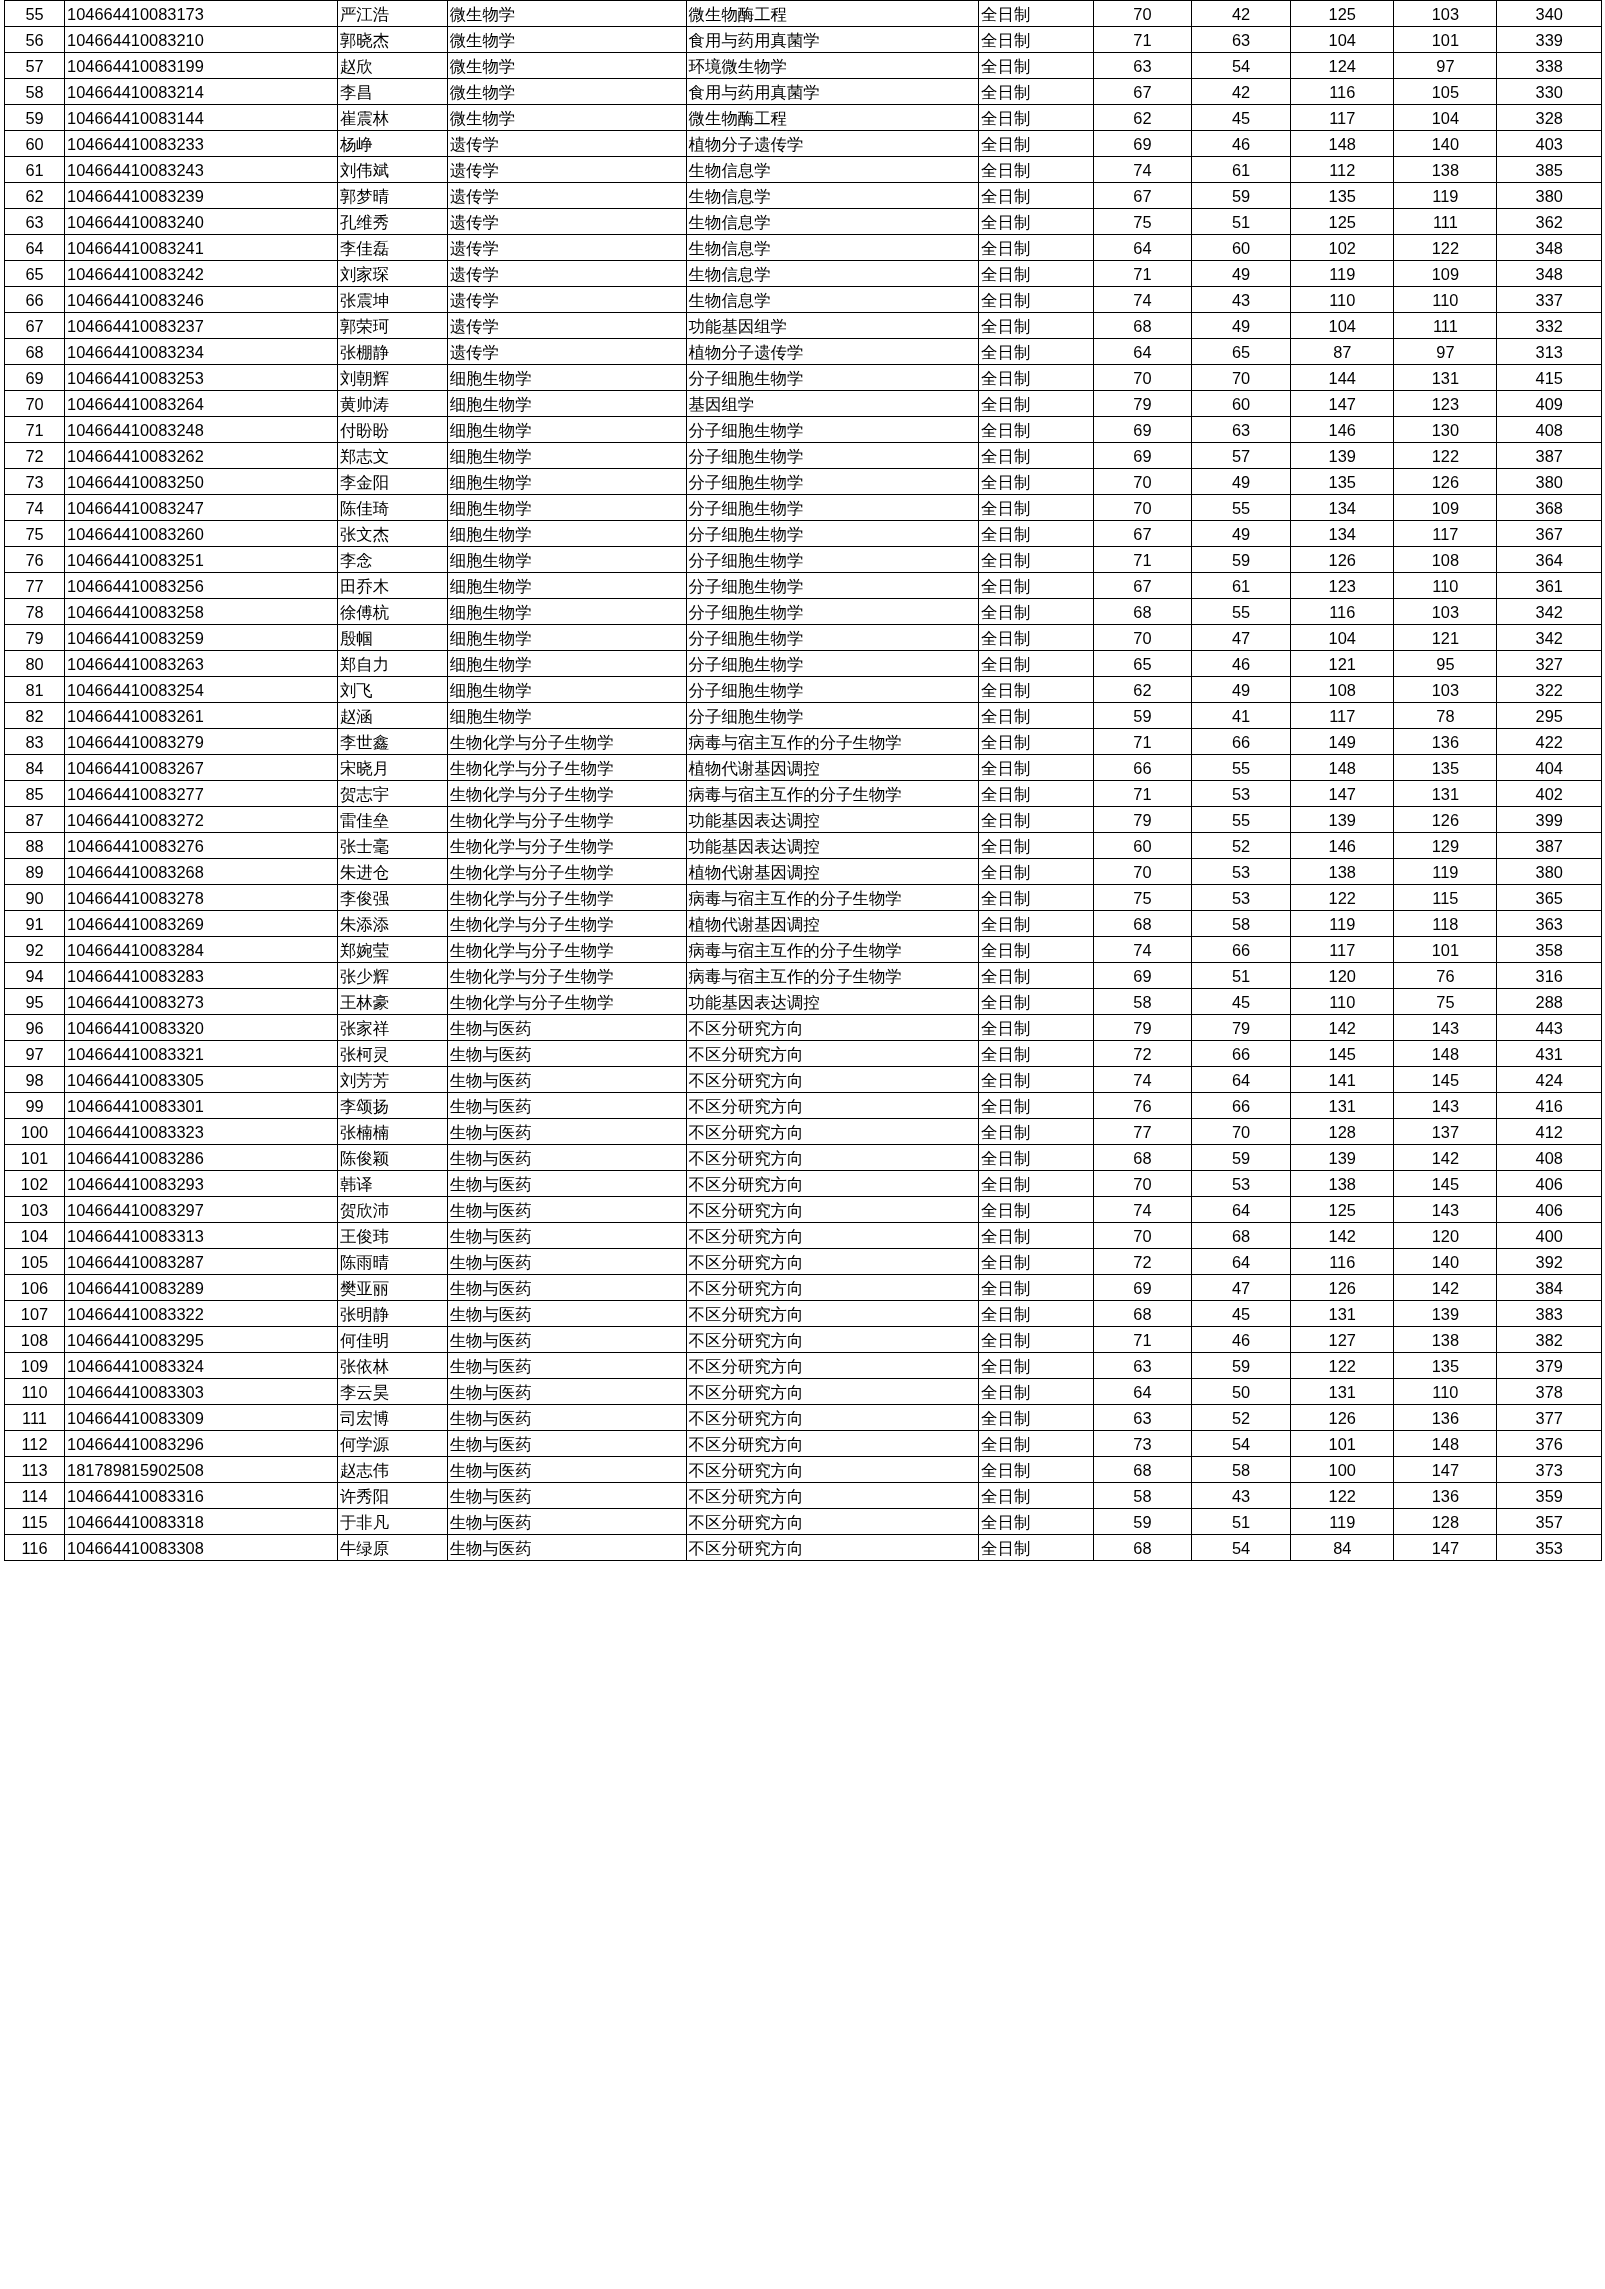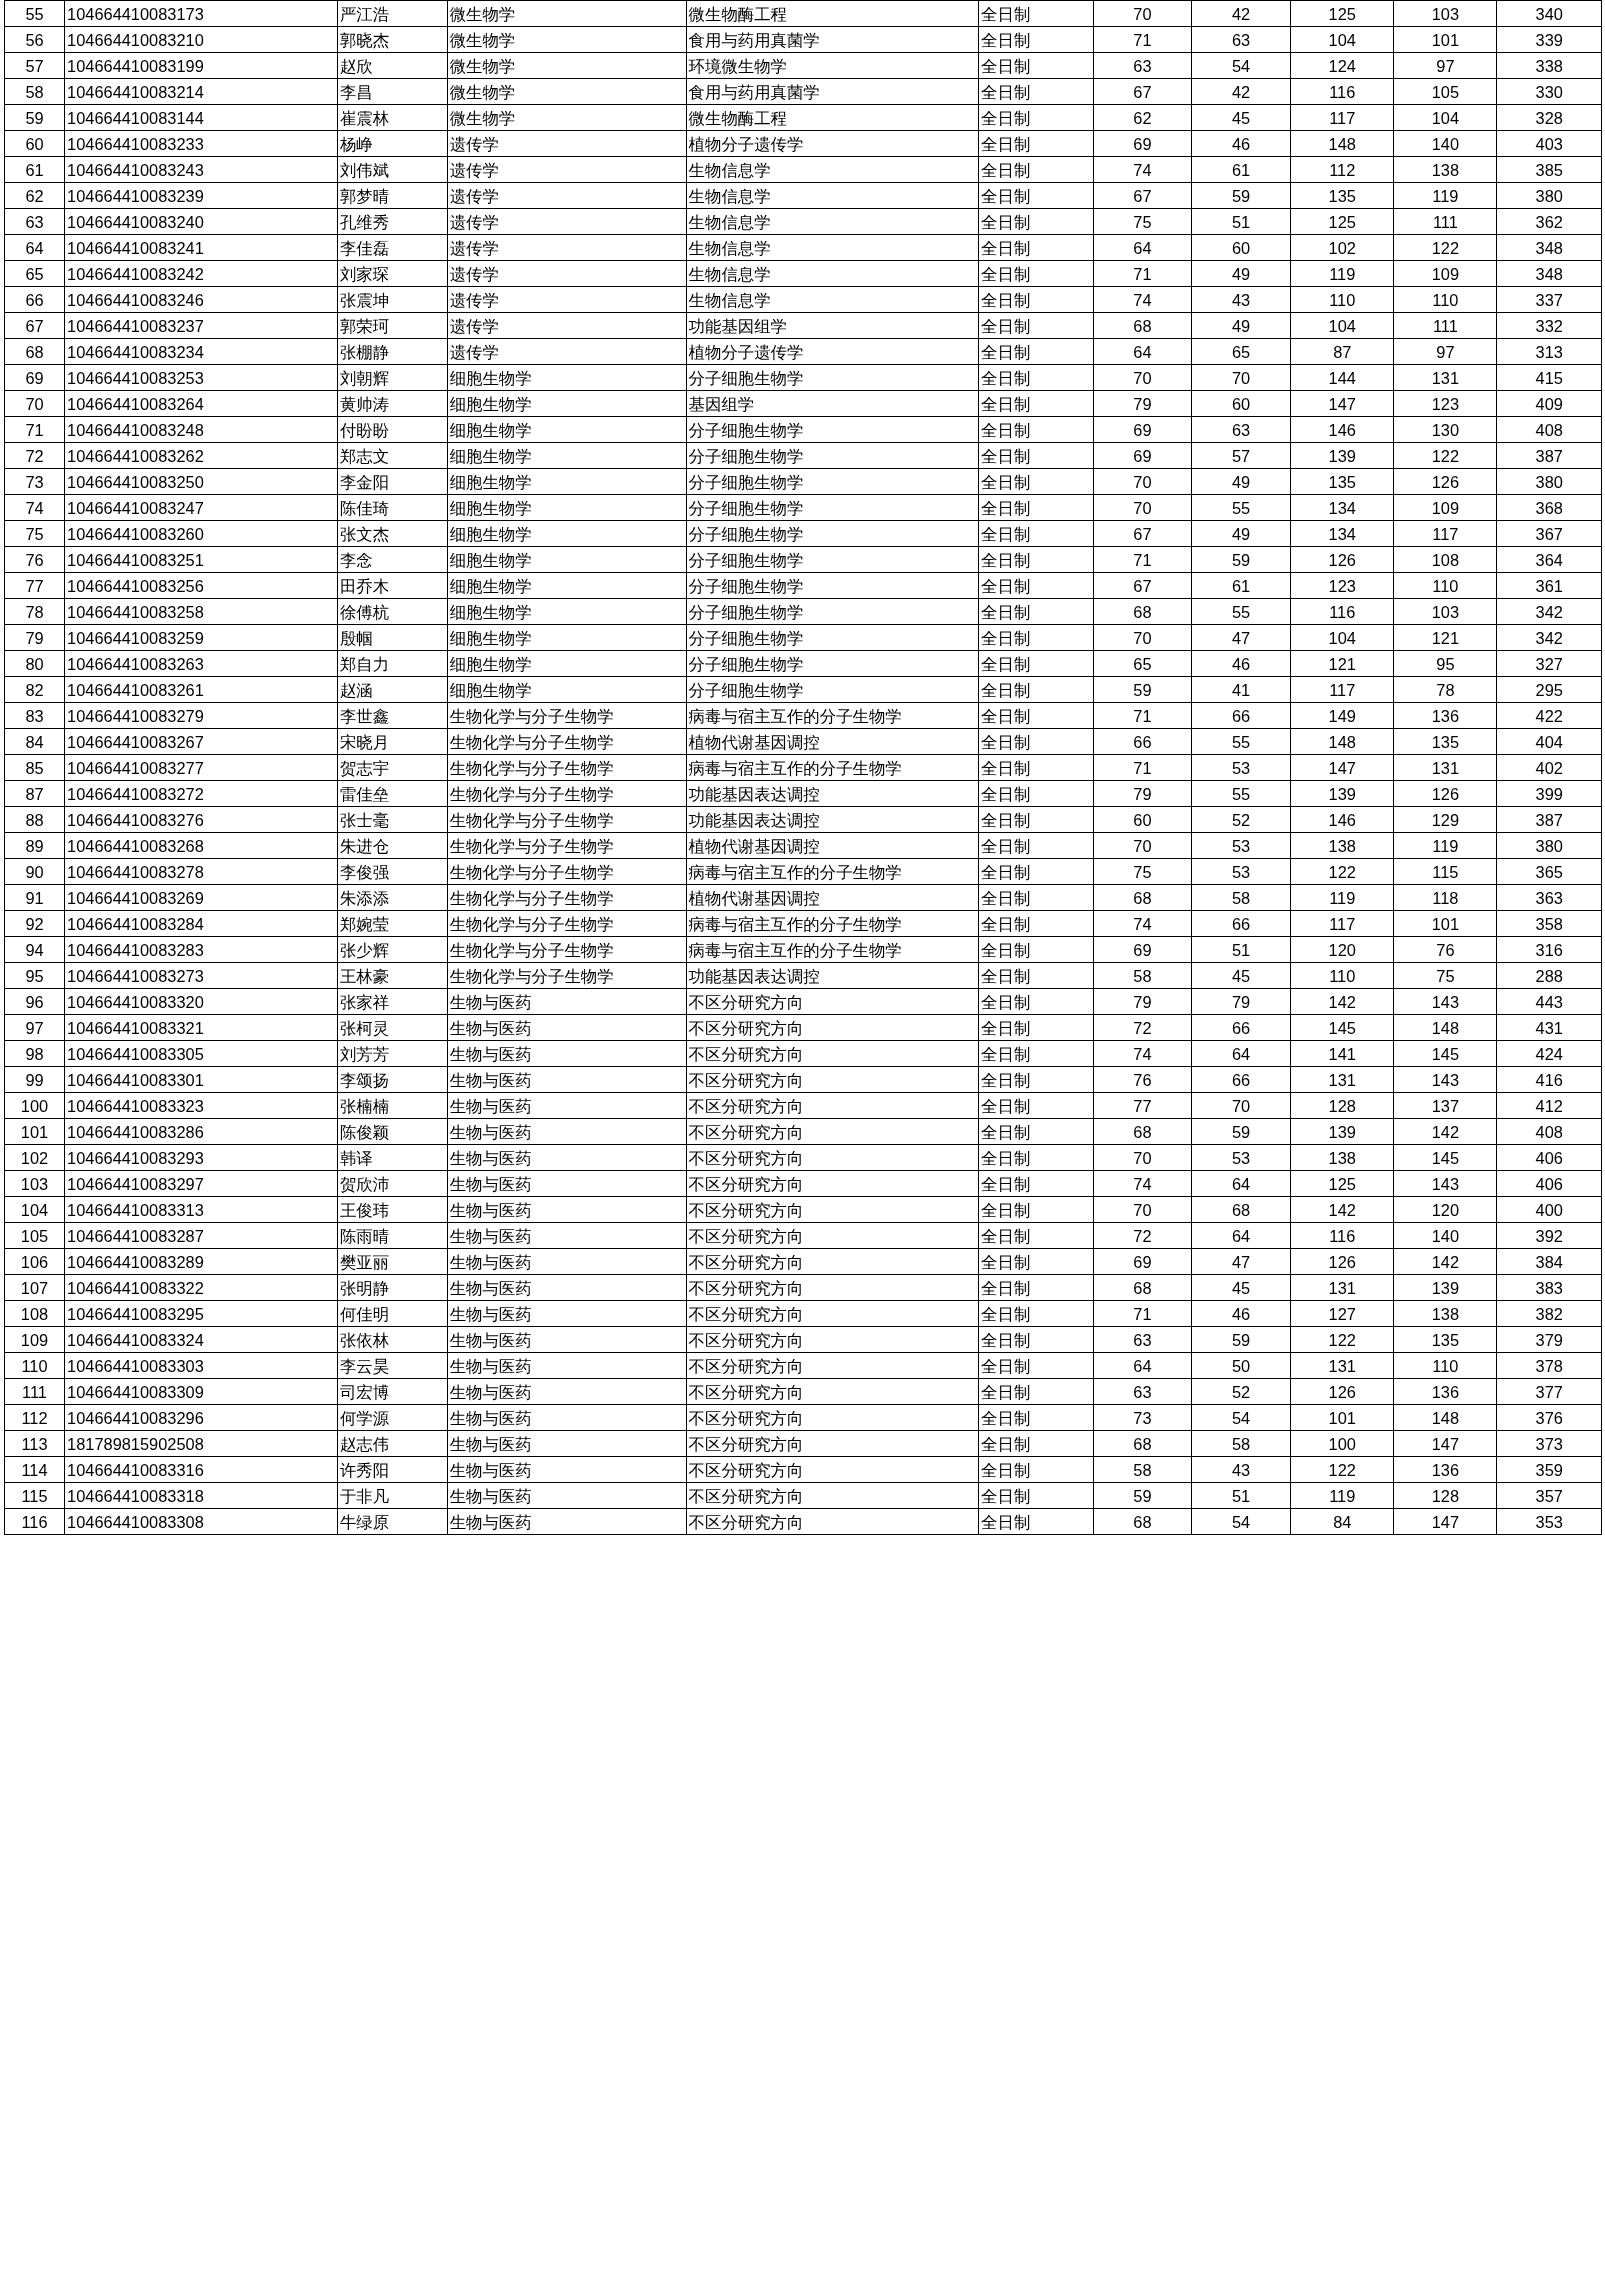--- a/index.html
+++ b/index.html
@@ -406,20 +406,33 @@
           <td class="major">细胞生物学</td>
           <td class="dir">分子细胞生物学</td>
           <td class="type">全日制</td>
           <td class="num">65</td>
           <td class="num">46</td>
           <td class="num">121</td>
           <td class="num">95</td>
           <td class="num">327</td>
         </tr>
         <tr>
+          <td class="idx">81</td>
+          <td class="id">104664410083254</td>
+          <td class="name">刘飞</td>
+          <td class="major">细胞生物学</td>
+          <td class="dir">分子细胞生物学</td>
+          <td class="type">全日制</td>
+          <td class="num">62</td>
+          <td class="num">49</td>
+          <td class="num">108</td>
+          <td class="num">103</td>
+          <td class="num">322</td>
+        </tr>
+        <tr>
           <td class="idx">82</td>
           <td class="id">104664410083261</td>
           <td class="name">赵涵</td>
           <td class="major">细胞生物学</td>
           <td class="dir">分子细胞生物学</td>
           <td class="type">全日制</td>
           <td class="num">59</td>
           <td class="num">41</td>
           <td class="num">117</td>
           <td class="num">78</td>

